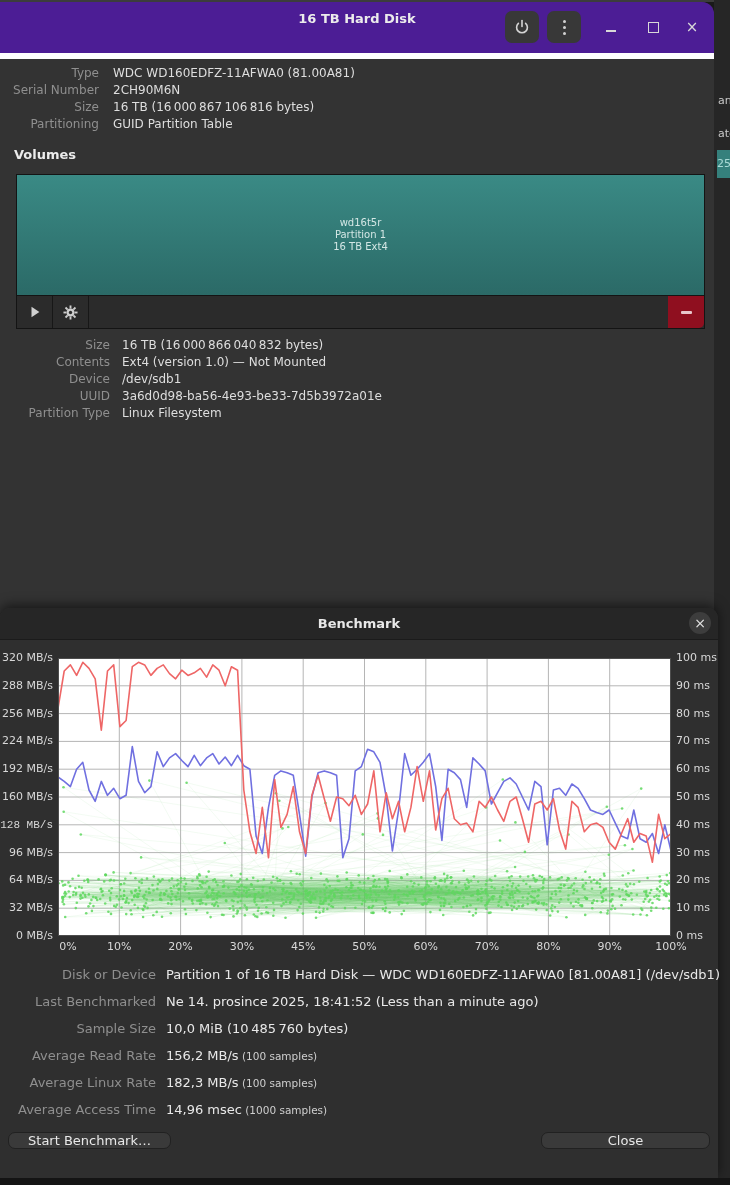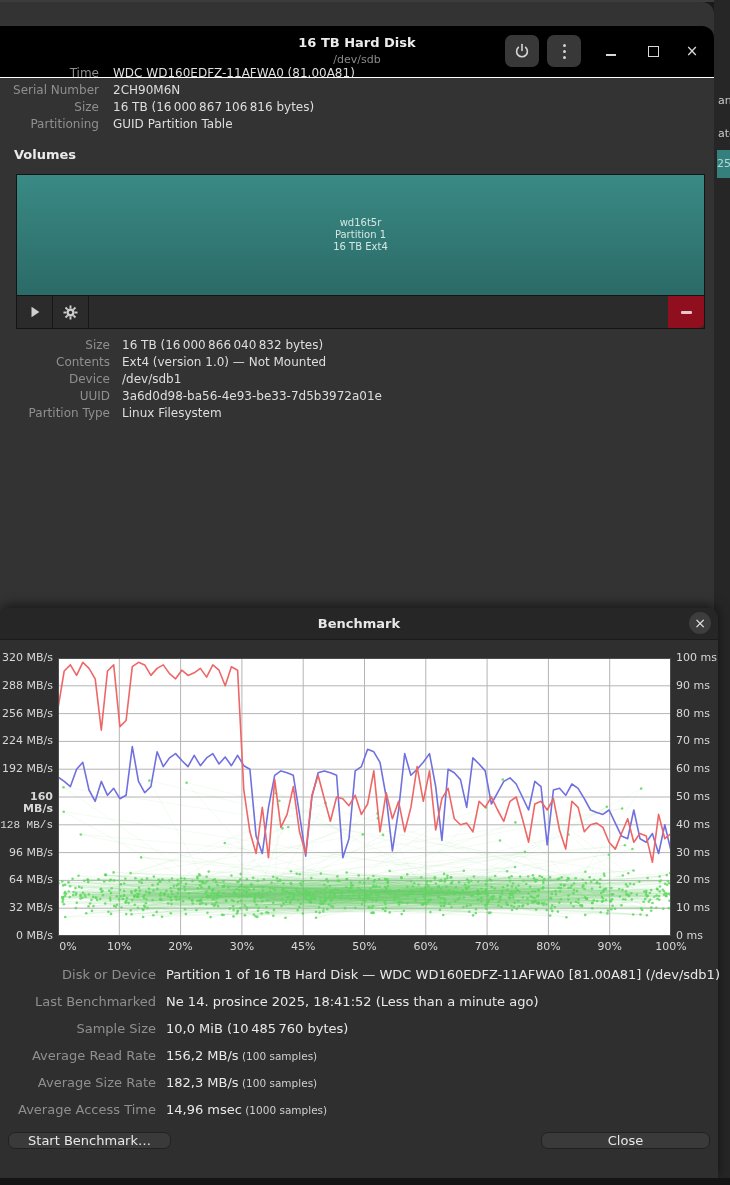--- a/index.html
+++ b/index.html
@@ -3,22 +3,22 @@
 <meta charset="utf-8">
 <style>
   html,body{margin:0;padding:0;background:#191919;}
   #screen{position:relative;width:730px;height:1185px;overflow:hidden;
     font-family:"DejaVu Sans","Liberation Sans",sans-serif;background:#191919;}
   .abs{position:absolute;}
 
   
   #main-window{left:0;top:2px;width:714px;height:1183px;background:#333333;
     border-top-right-radius:12px;}
-  #titlebar{left:0;top:0;width:714px;height:51px;background:#000000;
-    border-bottom:1px solid #ffffff;border-top-right-radius:12px;margin-top:24px;}
+  #titlebar{left:0;top:0;width:714px;height:51px;background:#4c1d95;
+    border-bottom:6px solid #ffffff;border-top-right-radius:12px;}
   .win-title{width:100%;text-align:center;top:9px;font-size:13px;font-weight:bold;color:#ececec;}
   .win-subtitle{width:100%;text-align:center;top:27px;font-size:11px;color:#8a8a8a;}
   .tb-btn{width:34px;height:32px;top:9px;background:#383838;border-radius:7px;
     display:flex;align-items:center;justify-content:center;cursor:pointer;}
   .wc{top:9px;width:30px;height:32px;display:flex;align-items:center;justify-content:center;color:#d8d8d8;}
   .min-bar{width:10px;height:2px;background:#d8d8d8;margin-top:8px;}
   .max-box{width:9px;height:9px;border:1.5px solid #d8d8d8;}
   .close-x{font-size:15px;line-height:15px;}
   .dots{display:flex;flex-direction:column;gap:3px;}
   .dots i{width:3px;height:3px;border-radius:50%;background:#d2d2d2;}
@@ -83,21 +83,20 @@
 <body>
 
 <div id="screen">
 
   <div class="abs" id="top-strip"></div>
 
   <div class="abs" id="main-window">
 
     <div class="abs" id="titlebar">
       <div class="abs win-title">16 TB Hard Disk</div>
-      <div class="abs win-subtitle">/dev/sdb</div>
 
       <div class="abs tb-btn" style="left:505px;">
         <svg width="16" height="16" viewBox="0 0 16 16">
           <path d="M4.4 4.4 A5.4 5.4 0 1 0 11.6 4.4" fill="none" stroke="#d5d5d5" stroke-width="1.6" stroke-linecap="round"></path>
           <line x1="8" y1="1.6" x2="8" y2="7.4" stroke="#d5d5d5" stroke-width="1.6" stroke-linecap="round"></line>
         </svg>
       </div>
       <div class="abs tb-btn" style="left:547px;">
         <span class="dots">
             <i></i>
@@ -110,21 +109,21 @@
       </div>
       <div class="abs wc" style="left:638px;">
         <span class="max-box"></span>
       </div>
       <div class="abs wc" style="left:677px;">
         <span class="close-x">×</span>
       </div>
     </div>
 
     <div id="drive-info">
-        <div class="abs info-row gA" style="left: 0px; top: 64px;"><span class="lbl">Time</span><span class="val">WDC WD160EDFZ-11AFWA0 (81.00A81)</span></div>
+        <div class="abs info-row gA" style="left: 0px; top: 64px;"><span class="lbl">Type</span><span class="val">WDC WD160EDFZ-11AFWA0 (81.00A81)</span></div>
         <div class="abs info-row gA" style="left: 0px; top: 81px;"><span class="lbl">Serial Number</span><span class="val">2CH90M6N</span></div>
         <div class="abs info-row gA" style="left: 0px; top: 98px;"><span class="lbl">Size</span><span class="val">16 TB (16 000 867 106 816 bytes)</span></div>
         <div class="abs info-row gA" style="left: 0px; top: 115px;"><span class="lbl">Partitioning</span><span class="val">GUID Partition Table</span></div>
       </div>
 
     <div class="abs" id="volumes-heading">Volumes</div>
 
     <div class="abs" id="volume-frame">
       <div class="abs" id="partition-block">
         <span>wd16t5r</span>
@@ -1205,21 +1204,21 @@
           <polyline fill="none" stroke="#7070e0" stroke-width="1.6" stroke-linejoin="round" points="0.0,119.0 6.2,123.4 12.4,128.6 18.6,111.2 24.8,104.3 31.0,132.0 37.2,143.3 43.3,123.4 49.5,137.3 55.7,130.3 61.9,140.7 68.1,137.3 74.3,88.6 80.5,123.4 86.7,134.7 92.9,128.6 99.1,93.8 105.3,108.6 111.5,99.9 117.6,95.6 123.8,102.5 130.0,108.6 136.2,97.3 142.4,107.7 148.6,99.9 154.8,95.6 161.0,106.0 167.2,99.0 173.4,107.7 179.6,97.3 185.8,107.7 191.9,111.2 198.1,178.1 204.3,195.5 210.5,149.4 216.7,117.3 222.9,112.9 229.1,114.7 235.3,117.3 241.5,156.4 247.7,198.1 253.9,139.0 260.1,114.7 266.3,112.9 272.4,114.7 278.6,117.3 284.8,199.8 291.0,180.7 297.2,112.9 303.4,108.6 309.6,91.2 315.8,93.8 322.0,104.3 328.2,139.0 334.4,192.9 340.6,152.0 346.7,95.6 352.9,117.3 359.1,111.2 365.3,104.3 371.5,95.6 377.7,128.6 383.9,182.4 390.1,111.2 396.3,114.7 402.5,121.6 408.7,149.4 414.9,99.9 421.1,106.0 427.2,112.9 433.4,146.0 439.6,134.7 445.8,123.4 452.0,119.9 458.2,126.0 464.4,139.0 470.6,152.0 476.8,123.4 483.0,128.6 489.2,186.8 495.4,132.0 501.5,130.3 507.7,137.3 513.9,126.0 520.1,130.3 526.3,140.7 532.5,152.0 538.7,154.6 544.9,156.4 551.1,152.0 557.3,165.1 563.5,178.1 569.7,180.7 575.8,152.0 582.0,180.7 588.2,184.2 594.4,175.5 600.6,195.5 606.8,166.8 613.0,192.9"></polyline>
           <polyline fill="none" stroke="#ee6666" stroke-width="1.6" stroke-linejoin="round" points="0.0,50.4 6.2,13.0 12.4,6.9 18.6,17.4 24.8,4.3 31.0,10.4 37.2,20.8 43.3,72.1 49.5,13.0 55.7,6.9 61.9,68.6 68.1,62.5 74.3,8.7 80.5,4.3 86.7,6.9 92.9,17.4 99.1,10.4 105.3,6.9 111.5,15.6 117.6,20.8 123.8,12.2 130.0,17.4 136.2,14.8 142.4,10.4 148.6,19.1 154.8,6.9 161.0,12.2 167.2,27.8 173.4,8.7 179.6,12.2 185.8,132.0 191.9,173.8 198.1,195.5 204.3,149.4 210.5,199.8 216.7,121.6 222.9,169.4 229.1,156.4 235.3,128.6 241.5,173.8 247.7,195.5 253.9,137.3 260.1,117.3 266.3,140.7 272.4,163.3 278.6,139.0 284.8,140.7 291.0,147.7 297.2,137.3 303.4,156.4 309.6,146.0 315.8,112.9 322.0,173.8 328.2,134.7 334.4,160.7 340.6,143.3 346.7,173.8 352.9,149.4 359.1,108.6 365.3,143.3 371.5,112.9 377.7,172.0 383.9,140.7 390.1,130.3 396.3,160.7 402.5,166.8 408.7,165.1 414.9,173.8 421.1,143.3 427.2,149.4 433.4,139.0 439.6,152.0 445.8,163.3 452.0,143.3 458.2,139.0 464.4,160.7 470.6,184.2 476.8,146.0 483.0,143.3 489.2,152.0 495.4,140.7 501.5,172.0 507.7,191.1 513.9,143.3 520.1,149.4 526.3,173.8 532.5,166.8 538.7,165.1 544.9,169.4 551.1,184.2 557.3,191.1 563.5,175.5 569.7,160.7 575.8,184.2 582.0,175.5 588.2,178.1 594.4,204.2 600.6,156.4 606.8,180.7 613.0,175.5"></polyline>
           <rect x="0.5" y="0.5" width="612" height="277" fill="none" stroke="#4d4d4d"></rect>
         </svg>
       <div id="ticks">
           <div class="tickL" style="top: 44px;">320 MB/s</div>
           <div class="tickL" style="top: 71.8px;">288 MB/s</div>
           <div class="tickL" style="top: 99.6px;">256 MB/s</div>
           <div class="tickL" style="top: 127.4px;">224 MB/s</div>
           <div class="tickL" style="top: 155.2px;">192 MB/s</div>
-          <div class="tickL" style="top: 183px; font-weight: bold;">160 MB/s</div>
+          <div class="tickL" style="top: 183px;">160 MB/s</div>
           <div class="tickL" style="top: 210.8px; font-family: Liberation Mono, monospace;">128 MB/s</div>
           <div class="tickL" style="top: 238.6px;">96 MB/s</div>
           <div class="tickL" style="top: 266.4px;">64 MB/s</div>
           <div class="tickL" style="top: 294.2px;">32 MB/s</div>
           <div class="tickL" style="top: 322px;">0 MB/s</div>
           <div class="tickR" style="top: 44px;">100 ms</div>
           <div class="tickR" style="top: 71.8px;">90 ms</div>
           <div class="tickR" style="top: 99.6px;">80 ms</div>
           <div class="tickR" style="top: 127.4px;">70 ms</div>
           <div class="tickR" style="top: 155.2px; text-align: right;">60 ms</div>
@@ -1241,21 +1240,21 @@
           <div class="tickX" style="left: 584.7px;">90%</div>
           <div class="tickX" style="left: 646px;">100%</div>
         </div>
     </div>
 
     <div id="bench-info">
         <div class="abs info-row gC" style="left: 0px; top: 359px;"><span class="lbl">Disk or Device</span><span class="val">Partition 1 of 16 TB Hard Disk — WDC WD160EDFZ-11AFWA0 [81.00A81] (/dev/sdb1)</span></div>
         <div class="abs info-row gC" style="left: 0px; top: 386px;"><span class="lbl">Last Benchmarked</span><span class="val">Ne 14. prosince 2025, 18:41:52 (Less than a minute ago)</span></div>
         <div class="abs info-row gC" style="left: 0px; top: 413px;"><span class="lbl">Sample Size</span><span class="val">10,0 MiB (10 485 760 bytes)</span></div>
         <div class="abs info-row gC" style="left: 0px; top: 440px;"><span class="lbl">Average Read Rate</span><span class="val">156,2 MB/s<span class="sub"> (100 samples)</span></span></div>
-        <div class="abs info-row gC" style="left: 0px; top: 467px;"><span class="lbl">Average Size Rate</span><span class="val">182,3 MB/s<span class="sub"> (100 samples)</span></span></div>
+        <div class="abs info-row gC" style="left: 0px; top: 467px;"><span class="lbl">Average Linux Rate</span><span class="val">182,3 MB/s<span class="sub"> (100 samples)</span></span></div>
         <div class="abs info-row gC" style="left: 0px; top: 494px;"><span class="lbl">Average Access Time</span><span class="val">14,96 msec<span class="sub"> (1000 samples)</span></span></div>
       </div>
 
     <div class="dlg-btn" id="start-benchmark-button">Start Benchmark…</div>
     <div class="dlg-btn" id="close-button">Close</div>
   </div>
 
   <div class="abs" id="bottom-strip"></div>
 </div>
 

